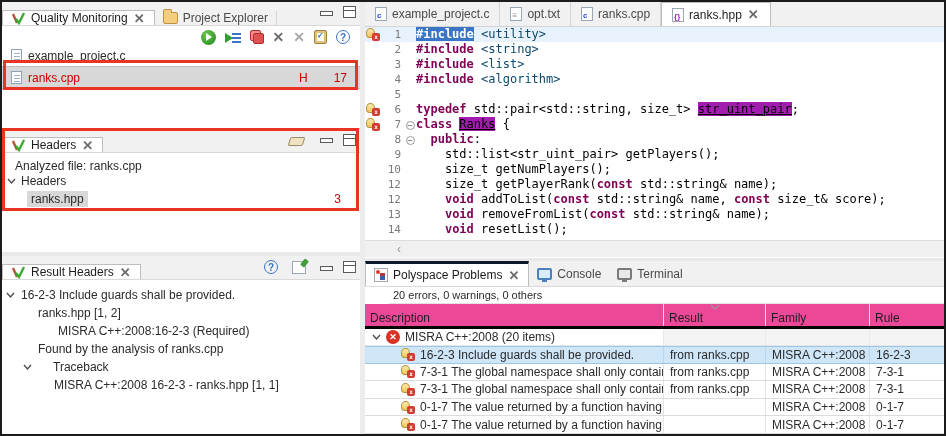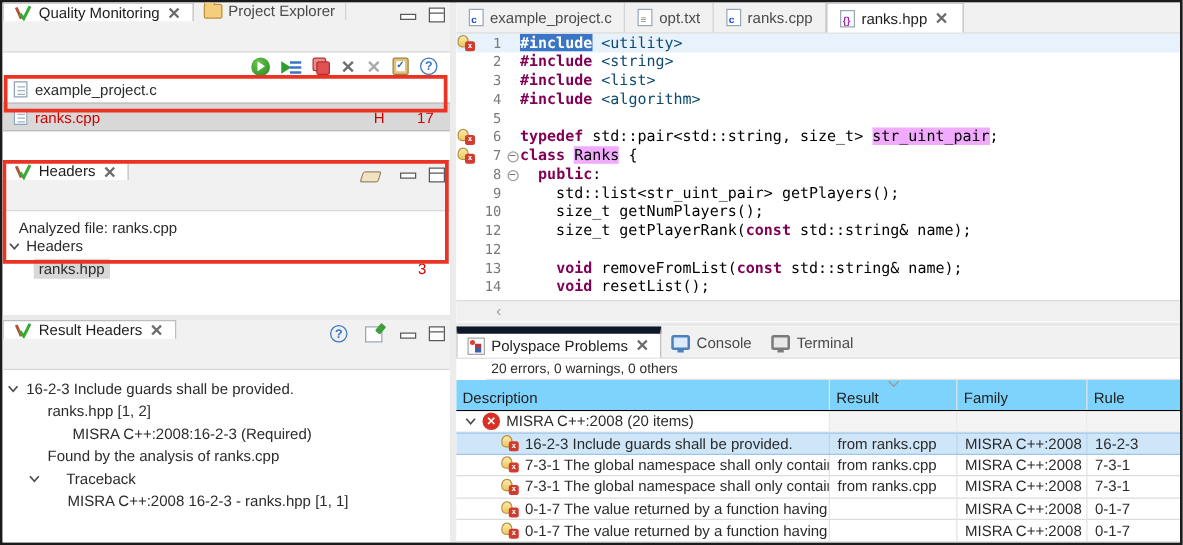--- a/index.html
+++ b/index.html
@@ -9,21 +9,21 @@
 
   .panel { position:absolute; background:#ffffff; overflow:hidden; }
   #panel-qm      { left:0; top:0;   width:358px; height:126px; }
   #panel-headers { left:0; top:126px; width:358px; height:124px; border-top:1px solid #c8c8c8; }
   #panel-details { left:0; top:250px; width:358px; height:182px; border-top:4px solid #e9e9e9; }
   #vdivider { position:absolute; left:358px; top:0; width:5px; height:432px; background:#ececec; }
   #panel-editor   { left:363px; top:0; width:579px; height:256px; }
   #panel-problems { left:363px; top:256px; width:579px; height:176px; border-top:3px solid #e9e9e9; }
 
   
-  .tabbar { position:relative; height:40px; background:#f1f1f1; border-bottom:1px solid #d9d9d9; display:flex; align-items:flex-start; }
+  .tabbar { position:relative; height:24px; background:#f1f1f1; border-bottom:1px solid #d9d9d9; display:flex; align-items:flex-end; }
   .tab { display:flex; align-items:center; gap:5px; padding:0 8px; border-right:1px solid #d4d4d4; color:#4a4a4a; white-space:nowrap; }
   .tab.active { background:#ffffff; border:1px solid #bdbdbd; border-bottom:none; color:#1d1d1d; }
   .tab .close { color:#6b6b6b; font-size:13px; line-height:1; padding:0 1px; font-weight:bold; }
   .winbtns { position:absolute; right:4px; top:4px; display:flex; gap:10px; align-items:center; }
   .btn-min { width:13px; height:5px; border:1px solid #5a5a5a; background:#fdfdfd; margin-top:2px; }
   .btn-max { width:13px; height:12px; border:1px solid #5a5a5a; background:#fdfdfd; position:relative; }
   .btn-max:before { content:""; position:absolute; left:0; right:0; top:0; height:3px; border-bottom:1px solid #5a5a5a; }
 
   
   .ic { display:inline-block; vertical-align:middle; }
@@ -94,31 +94,31 @@
   .cl { display:flex; height:15px; line-height:15px; white-space:pre; }
   .cl.cur { background:#e8f2fc; }
   .gut-m { width:15px; flex:0 0 auto; position:relative; }
   .gut-m .bulbx { position:absolute; left:1px; top:1px; }
   .gut-n { width:24px; flex:0 0 auto; text-align:right; color:#7a7a7a; font-size:11px; padding-right:3px; }
   .gut-f { width:12px; flex:0 0 auto; color:#8a8a8a; font-size:10px; text-align:center; }
   .fold-dot { display:inline-block; width:9px; height:9px; border:1px solid #9a9a9a; border-radius:50%; background:#fff; line-height:7px; font-size:9px; color:#666; margin-top:3px; }
   .tk-p { color:#000; }
   .tk-kw { color:#7f0055; font-weight:bold; }
   .tk-inc { color:#0c4a6e; }
-  .tk-hl { background:#f0abfc; color:#000; }
+  .tk-hl { background:#a21caf; color:#000;text-decoration:underline; }
   .tk-sel { background:#3b76c6; color:#fff; font-weight:bold; }
   #hscroll { height:17px; background:#f0f0f0; border-top:1px solid #dcdcdc; position:relative; }
   #hscroll .arrow { position:absolute; left:32px; top:1px; color:#9a9a9a; font-size:12px; }
 
   
   #pb-tabbar { height:26px; background:#f1f1f1; border-bottom:1px solid #d9d9d9; display:flex; align-items:stretch; }
-  #pb-tabbar .tab.active { border-top:6px solid #0f172a; }
+  #pb-tabbar .tab.active { border-top:3px solid #0f172a; }
   #pb-status { height:17px; line-height:17px; padding-left:4px; font-size:11px; background:#fff; border-bottom:1px solid #e3e3e3;margin-left:24px; }
   .pgrid { display:grid; grid-template-columns:299px 102px 104px 1fr; }
-  #pb-headrow { height:25px; background:#7dd3fc; border-bottom:1px solid #000000; }
+  #pb-headrow { height:25px; background:#ec4899; border-bottom:3px solid #000000; }
   #pb-headrow .hc { position:relative; border-right:1px solid #e3e3e3; padding:7px 0 0 5px; color:#1d1d1d; }
   #pb-headrow .sortchev { position:absolute; top:0; left:50%; margin-left:-5px; }
   .grow { height:17px; border-bottom:1px solid #e6e6e6; }
   .grow .gc { border-right:1px solid #e8e8e8; background:#f4f4f4; }
   .grow .gc.desc { background:#fff; display:flex; align-items:center; gap:5px; padding-left:7px; }
   .prow { height:17.6px; border-bottom:1px solid #dcdcdc; }
   .prow .pc { border-right:1px solid #e4e4e4; overflow:hidden; white-space:nowrap; display:flex; align-items:center; padding-left:6px; }
   .prow .pc.desc { padding-left:36px; gap:5px; }
   .prow.selected { background:#cfe5f8; border-top:1px solid #9fc6e8; border-bottom:1px solid #9fc6e8; }
   .prow.selected .pc { border-right-color:#b9d6ee; }
@@ -265,21 +265,21 @@
         <div class="cl"><span class="gut-m"></span><span class="gut-n">2</span><span class="gut-f"></span><span><span class="tk-kw">#include</span><span class="tk-p"> </span><span class="tk-inc">&lt;string&gt;</span></span></div>
         <div class="cl"><span class="gut-m"></span><span class="gut-n">3</span><span class="gut-f"></span><span><span class="tk-kw">#include</span><span class="tk-p"> </span><span class="tk-inc">&lt;list&gt;</span></span></div>
         <div class="cl"><span class="gut-m"></span><span class="gut-n">4</span><span class="gut-f"></span><span><span class="tk-kw">#include</span><span class="tk-p"> </span><span class="tk-inc">&lt;algorithm&gt;</span></span></div>
         <div class="cl"><span class="gut-m"></span><span class="gut-n">5</span><span class="gut-f"></span><span></span></div>
         <div class="cl"><span class="gut-m"><span class="bulbx"><span class="bulb"></span><span class="xbadge">x</span></span></span><span class="gut-n">6</span><span class="gut-f"></span><span><span class="tk-kw">typedef</span><span class="tk-p"> std::pair&lt;std::string, size_t&gt; </span><span class="tk-hl">str_uint_pair</span><span class="tk-p">;</span></span></div>
         <div class="cl"><span class="gut-m"><span class="bulbx"><span class="bulb"></span><span class="xbadge">x</span></span></span><span class="gut-n">7</span><span class="gut-f"><span class="fold-dot">−</span></span><span><span class="tk-kw">class</span><span class="tk-p"> </span><span class="tk-hl">Ranks</span><span class="tk-p"> {</span></span></div>
         <div class="cl"><span class="gut-m"></span><span class="gut-n">8</span><span class="gut-f"><span class="fold-dot">−</span></span><span><span class="tk-p">  </span><span class="tk-kw">public</span><span class="tk-p">:</span></span></div>
         <div class="cl"><span class="gut-m"></span><span class="gut-n">9</span><span class="gut-f"></span><span><span class="tk-p">    std::list&lt;str_uint_pair&gt; getPlayers();</span></span></div>
         <div class="cl"><span class="gut-m"></span><span class="gut-n">10</span><span class="gut-f"></span><span><span class="tk-p">    size_t getNumPlayers();</span></span></div>
         <div class="cl"><span class="gut-m"></span><span class="gut-n">12</span><span class="gut-f"></span><span><span class="tk-p">    size_t getPlayerRank(</span><span class="tk-kw">const</span><span class="tk-p"> std::string&amp; name);</span></span></div>
-        <div class="cl"><span class="gut-m"></span><span class="gut-n">12</span><span class="gut-f"></span></div>
+        <div class="cl"><span class="gut-m"></span><span class="gut-n">12</span><span class="gut-f"></span><span><span class="tk-p">    </span><span class="tk-kw">void</span><span class="tk-p"> addToList(</span><span class="tk-kw">const</span><span class="tk-p"> std::string&amp; name, </span><span class="tk-kw">const</span><span class="tk-p"> size_t&amp; score);</span></span></div>
         <div class="cl"><span class="gut-m"></span><span class="gut-n">13</span><span class="gut-f"></span><span><span class="tk-p">    </span><span class="tk-kw">void</span><span class="tk-p"> removeFromList(</span><span class="tk-kw">const</span><span class="tk-p"> std::string&amp; name);</span></span></div>
         <div class="cl"><span class="gut-m"></span><span class="gut-n">14</span><span class="gut-f"></span><span><span class="tk-p">    </span><span class="tk-kw">void</span><span class="tk-p"> resetList();</span></span></div>
         <div class="cl"><span class="gut-m"></span><span class="gut-n">15</span><span class="gut-f"></span><span></span></div>
       </div>
     <div id="hscroll">
       <span class="arrow">‹</span>
     </div>
   </div>
 
   <div class="panel" id="panel-problems">

